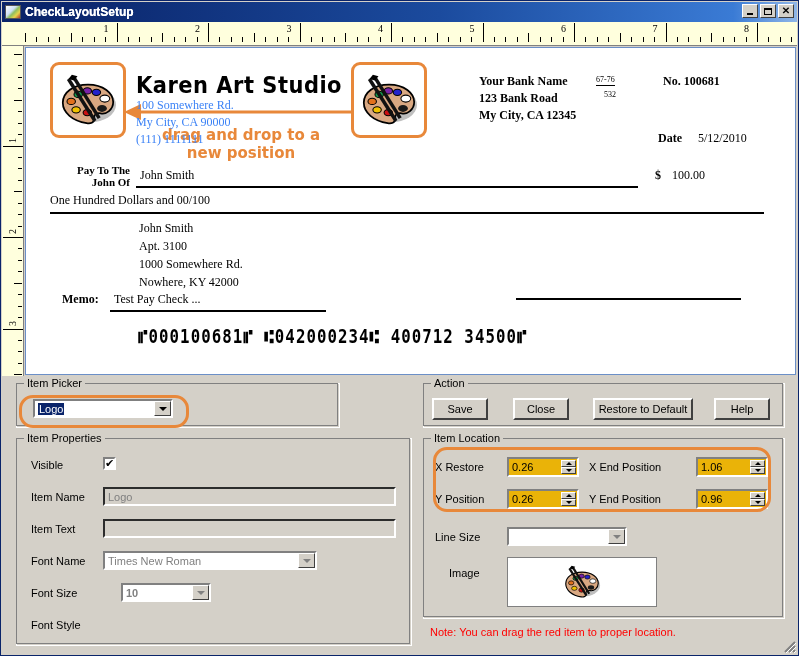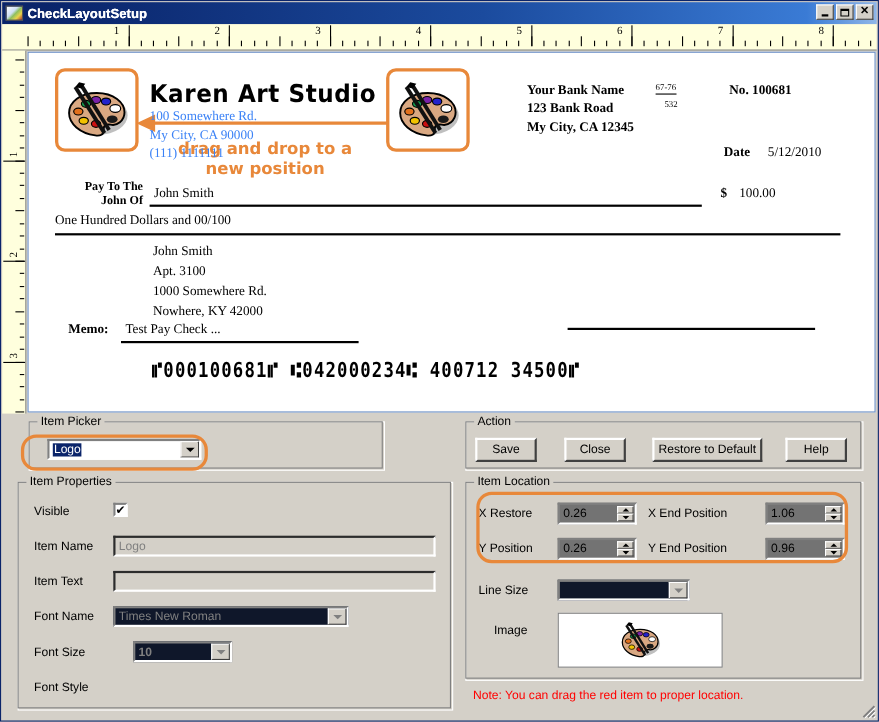--- a/index.html
+++ b/index.html
@@ -133,35 +133,35 @@
     font-family:"Liberation Sans",sans-serif;line-height:13px;
     overflow:hidden;white-space:nowrap;
   }
   .textbox.disabled{background:#d4d0c8;color:#808080;}
   .combo{
     position:absolute;background:#fff;box-sizing:border-box;
     border:2px solid;border-color:#808080 #ffffff #ffffff #808080;
     font-size:11px;padding:2px 3px;overflow:hidden;white-space:nowrap;
     font-family:"Liberation Sans",sans-serif;line-height:13px;
   }
-  .combo.disabled{background:#0f172a;color:#808080;}
+  .combo.disabled{background:#ffffff;color:#808080;}
   .combo .arrowbtn{
     position:absolute;right:0;top:0;bottom:0;width:17px;
     background:#d4d0c8;border:1px solid;
     border-color:#ffffff #404040 #404040 #ffffff;
     display:flex;align-items:center;justify-content:center;box-sizing:border-box;
   }
   .caret{
     width:0;height:0;border-left:4px solid transparent;border-right:4px solid transparent;
     border-top:4px solid #000;
   }
   .caret.dis{border-top-color:#808080;}
   .sel-highlight{background:#0a246a;color:#fff;padding:0 1px;}
   .spin{
-    position:absolute;background:#737373;box-sizing:border-box;
+    position:absolute;background:#eab308;box-sizing:border-box;
     border:2px solid;border-color:#808080 #ffffff #ffffff #808080;
     font-size:11px;padding:2px 3px;font-family:"Liberation Sans",sans-serif;line-height:13px;
   }
   .spin .btns{
     position:absolute;right:1px;top:1px;bottom:1px;width:15px;
     display:flex;flex-direction:column;
   }
   .spin .btns div{
     flex:1;background:#d4d0c8;border:1px solid;
     border-color:#ffffff #404040 #404040 #ffffff;
@@ -426,21 +426,21 @@
     <div class="fldtext" style="left:113px;top:227px;">Nowhere, KY 42000</div>
 
     <div class="payto" style="left:36px;top:245px;font-size:12px;">Memo:</div>
     <div class="fldtext" style="left:88px;top:244px;text-align:right;">Test Pay Check ...</div>
     <div class="rule" style="left:84px;top:262px;width:216px;"></div>
     <div class="rule1" style="left:490px;top:250px;width:225px;height:2px;"></div>
 
     <div class="micr" style="left:112px;top:277px;">⑈000100681⑈ ⑆042000234⑆ 400712 34500⑈</div>
   </div>
 
-  <div class="group" style="left:15px;top:382px;width:324px;height:45px;margin-left:10px;">
+  <div class="group" style="left:15px;top:382px;width:324px;height:45px;">
     <span class="legend">Item Picker</span>
     <div class="combo" style="left:16px;top:15px;width:140px;height:19px;">
       <span class="sel-highlight">Logo</span>
       <div class="arrowbtn">
         <span class="caret"></span>
       </div>
     </div>
   </div>
   <div class="highlight-ring" style="left:18px;top:394px;width:170px;height:33px;"></div>
 

